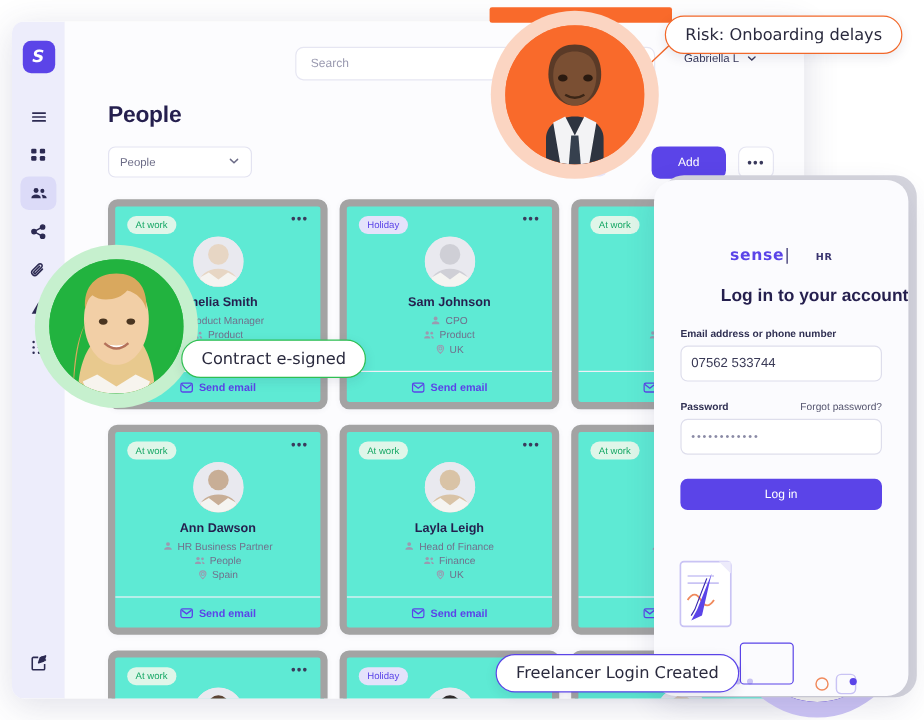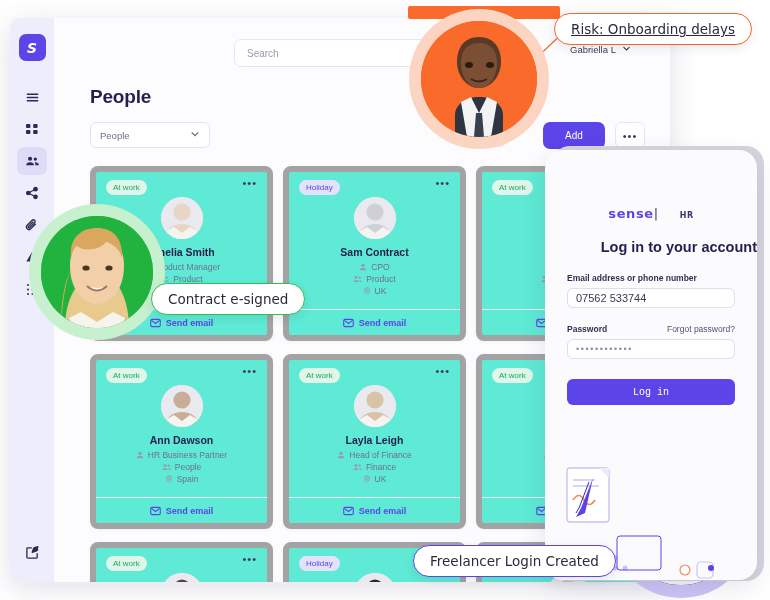--- a/index.html
+++ b/index.html
@@ -44,21 +44,21 @@
   }
   .nav-btn.active { background: #DCDBF8; }
   .nav-btn svg { display:block; }
   .nav-bottom { margin-top: auto; margin-bottom: 16px; }
 
   
   .content { position: absolute; left: 44px; top: 0; right: 0; bottom: 0; background: #FCFCFE; }
 
   .topbar { position: relative; height: 56px; }
   .search-box {
-    position: absolute; left: 180px; top: 21px; width: 300px; height: 28px;
+    position: absolute; left: 192px; top: 21px; width: 300px; height: 28px;
     border: 1px solid #E6E6F2; border-radius: 7px; background: #fff;
     display: flex; align-items: center; padding: 0 12px;
     font-size: 10px; color: #9A9AB0;
   }
   .user-menu {
     position: absolute; left: 516px; top: 26px;
     display: flex; align-items: flex-start; gap: 6px;
     font-size: 9.5px; color: #3A3A5C;
   }
   .chev { width:9px; height:9px; }
@@ -131,21 +131,21 @@
   .ring-inner { border-radius: 50%; overflow: hidden; position: relative; }
 
   
   .tooltip {
     position: absolute; background: #fff; border-radius: 16px;
     display: flex; align-items: center; justify-content: center;
     font-size: 13.5px; color: #2A2A3E; white-space: nowrap;
     box-shadow: 0 3px 10px rgba(40,40,80,0.10); z-index: 12;
     font-family: "DejaVu Sans", sans-serif;
   }
-  .tt-orange { border: 1.6px solid #F2682A; text-decoration: underline; }
+  .tt-orange { border: 1.6px solid #F2682A; }
   .tt-green { border: 1.6px solid #2FBF52; }
   .tt-purple { border: 1.6px solid #5B44E8; }
 
   .connector { position: absolute; z-index: 6; }
 
   
   .phone-shadow {
     position: absolute; left: 552px; top: 146px; width: 212px; height: 435px;
     background: #D6D6DE; border-radius: 18px; z-index: 8;
   }
@@ -154,28 +154,28 @@
     background: #FBFBFE; border-radius: 18px; z-index: 9; overflow: hidden;
     box-shadow: 0 8px 26px rgba(50,50,100,0.12);
   }
   .brand { text-align: center; margin-top: 56px; font-size: 13px; font-weight: 700; color: #5B44E8; letter-spacing: 0.6px; font-family: "DejaVu Sans", sans-serif; }
   .brand small { font-size: 8px; color: #3A3570; font-weight: 700; letter-spacing: 0.5px; padding-left: 16px; }
   .login-title { text-align: right; margin-top: 18px; font-size: 14.5px; font-weight: 700; color: #251F4E; }
   .field-label { font-size: 8.5px; font-weight: 700; color: #2F2F52; margin: 18px 0 5px 0; }
   .field-row { display: flex; align-items: center; justify-content: space-between; margin: 16px 0 5px 0; }
   .forgot { font-size: 8.5px; color: #54546E; }
   .inp {
-    height: 20px; border: 1px solid #DEDEEC; border-radius: 6px; background: #fff;
+    height: 30px; border: 1px solid #DEDEEC; border-radius: 6px; background: #fff;
     display: flex; align-items: center; padding: 0 8px; font-size: 11px; color: #3A3A56;
   }
   .inp.pw { font-size: 9px; color: #8A8AA5; letter-spacing: 1.6px; }
   .btn-login {
     margin-top: 20px; height: 26px; background: #5B44E8; color: #fff;
     border-radius: 6px; display: flex; align-items: center; justify-content: center;
-    font-size: 10px; font-weight: 500; cursor: pointer; font-family: Liberation Mono, monospace;
+    font-size: 10px; font-weight: 500; cursor: pointer;
   }
   .phone-pad { padding: 0 22px; }
   .illo { position: absolute; left: 0; bottom: 0; width: 212px; height: 130px; }
 </style>
 </head>
 <body>
 
 <div id="stage">
 
   <div class="orange-bar"></div>
@@ -369,21 +369,21 @@
     </div>
     <div class="card-body">
       <div class="avatar-img">
          <svg viewBox="0 0 42 42" width="42" height="42">
            <rect width="42" height="42" fill="#E9E9EF"></rect>
            <circle cx="21" cy="15" r="8.6" fill="#CFCFD6"></circle>
            <path d="M4 42c0-9.6 7.8-15 17-15s17 5.4 17 15z" fill="#CFCFD6"></path>
            <path d="M13 30l8 6 8-6 7 4 1 8H5l1-8z" fill="#F5F4F1"></path>
          </svg>
        </div>
-      <div class="pname">Sam Contract</div>
+      <div class="pname">Sam Johnson</div>
       <div class="meta"><svg width="8" height="8" viewBox="0 0 10 10" fill="#9A9AB0">
                   <circle cx="5" cy="3" r="2"></circle>
                   <path d="M1 9c0-2 1.8-3 4-3s4 1 4 3z"></path>
                 </svg>CPO</div>
       <div class="meta"><svg width="9" height="8" viewBox="0 0 12 10" fill="#9A9AB0">
                   <circle cx="4" cy="3" r="1.9"></circle>
                   <circle cx="9" cy="3.2" r="1.5"></circle>
                   <path d="M0.6 9c0-1.8 1.6-2.7 3.4-2.7S7.4 7.2 7.4 9z"></path>
                   <path d="M8 6.4c1.6 0 3.4.6 3.4 2.6H9.2c0-1-.4-1.9-1.2-2.6z"></path>
                 </svg>Product</div>

